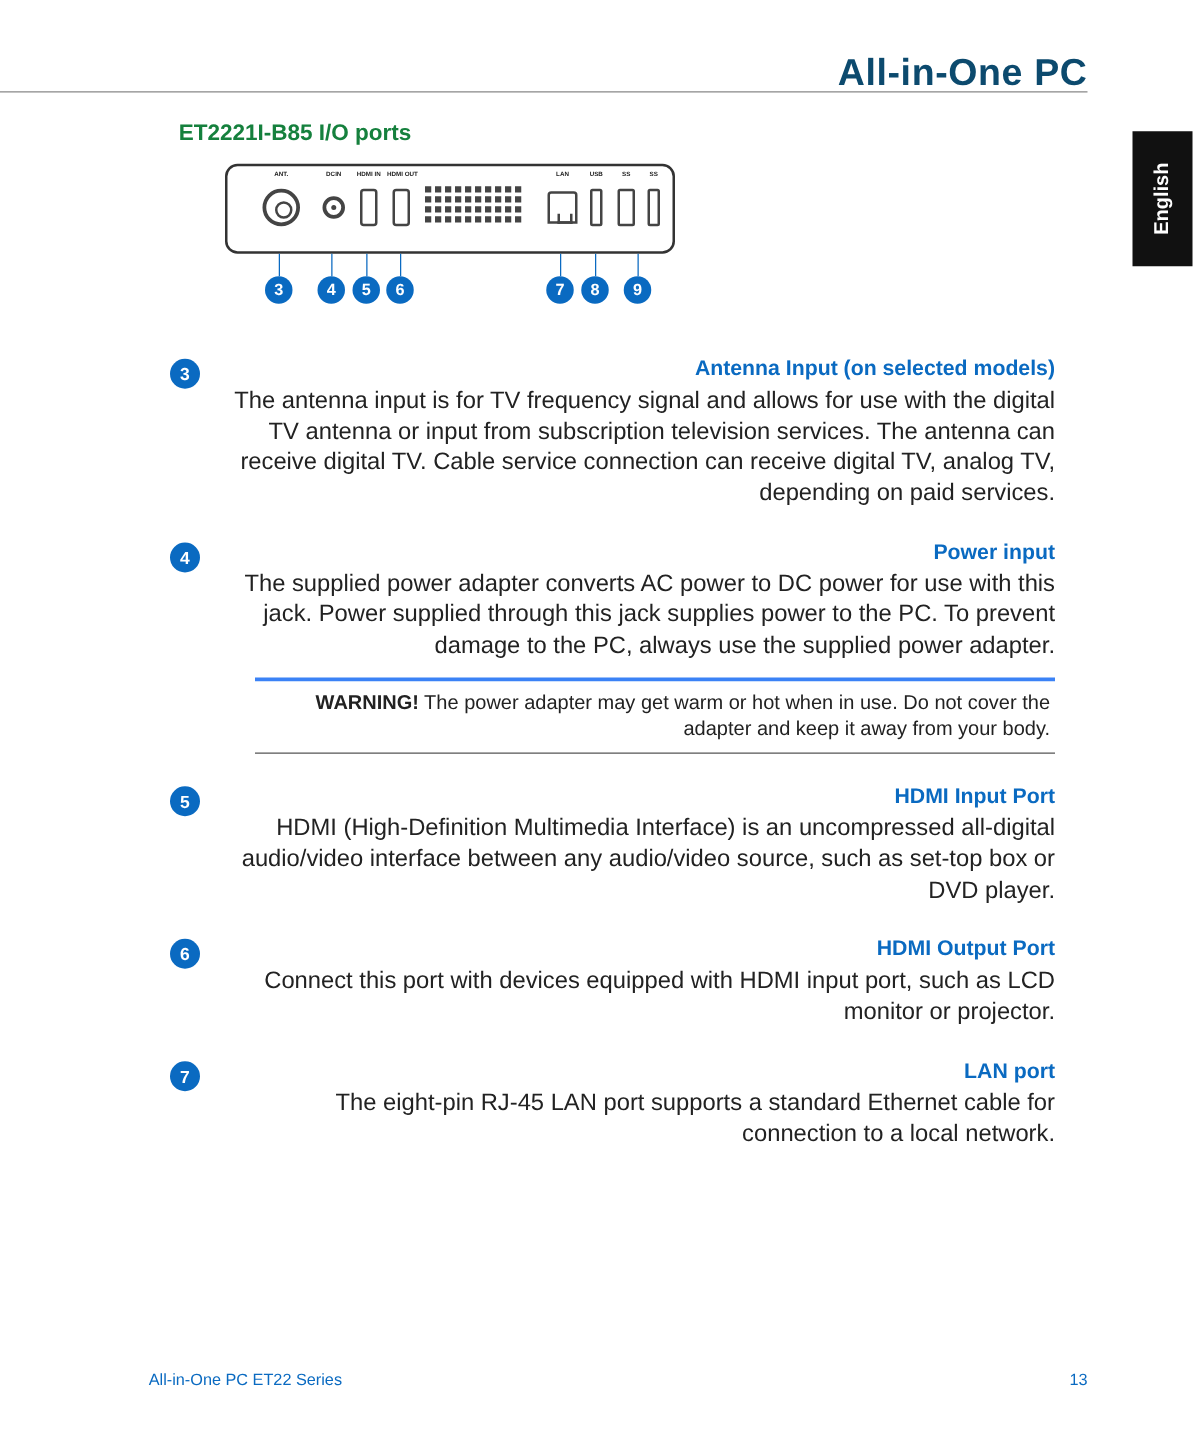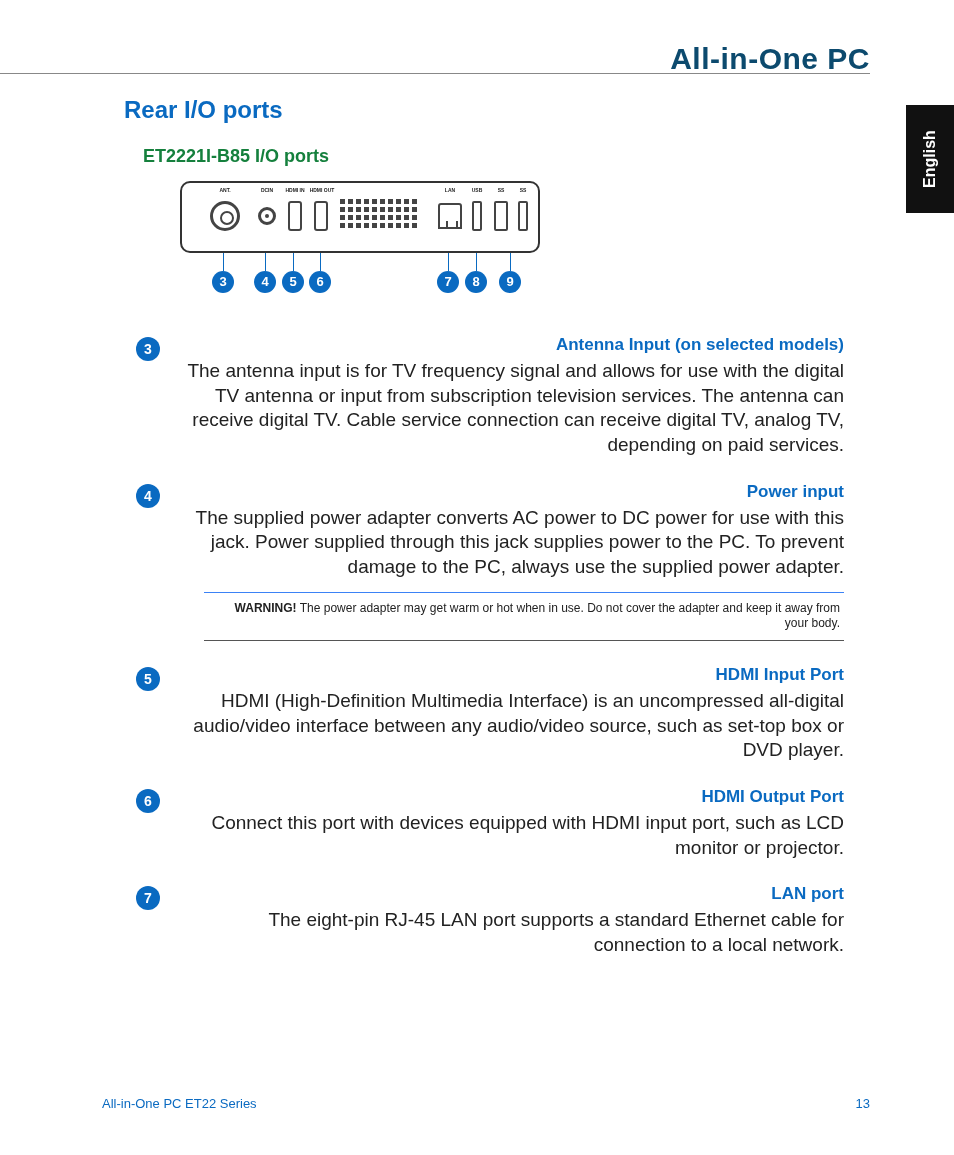--- a/index.html
+++ b/index.html
@@ -170,53 +170,52 @@
     font-weight: 700;
     font-size: 17px;
     margin-bottom: 4px;
   }
   .item p {
     font-size: 19px;
     line-height: 1.3;
   }
 
   .warn-box {
-    border-top: 1px solid #3b82f6;
+    border-top: 3px solid #3b82f6;
     border-bottom: 1px solid #555;
     padding: 8px 4px;
     margin: 12px 0 0 28px;
-    font-size: 12px;
+    font-size: 16px;
     line-height: 1.3;
   }
   .warn-box strong { font-weight: 700; }
 
   .footer {
     position: absolute;
-    left: 102px;
+    left: 119px;
     right: 84px;
     bottom: 44px;
     display: flex;
     justify-content: space-between;
     color: #0a6ac1;
     font-size: 13px;
   }
 </style>
 </head>
 <body>
 
 <div class="top-rule"></div>
 <div class="brand">All-in-One PC</div>
 
 <div class="lang-tab">
   <span>English</span>
 </div>
 
 <div class="page">
 
-  <h1 class="page-title">Rear I/O ports</h1>
 
 
   <h2 class="sub-title">ET2221I-B85 I/O ports</h2>
 
   <div class="diagram-wrap">
     <div class="panel">
       <span class="tiny-label" style="left:43px">ANT.</span>
       <span class="tiny-label" style="left:85px">DCIN</span>
       <span class="tiny-label" style="left:113px">HDMI IN</span>
       <span class="tiny-label" style="left:140px">HDMI OUT</span>

